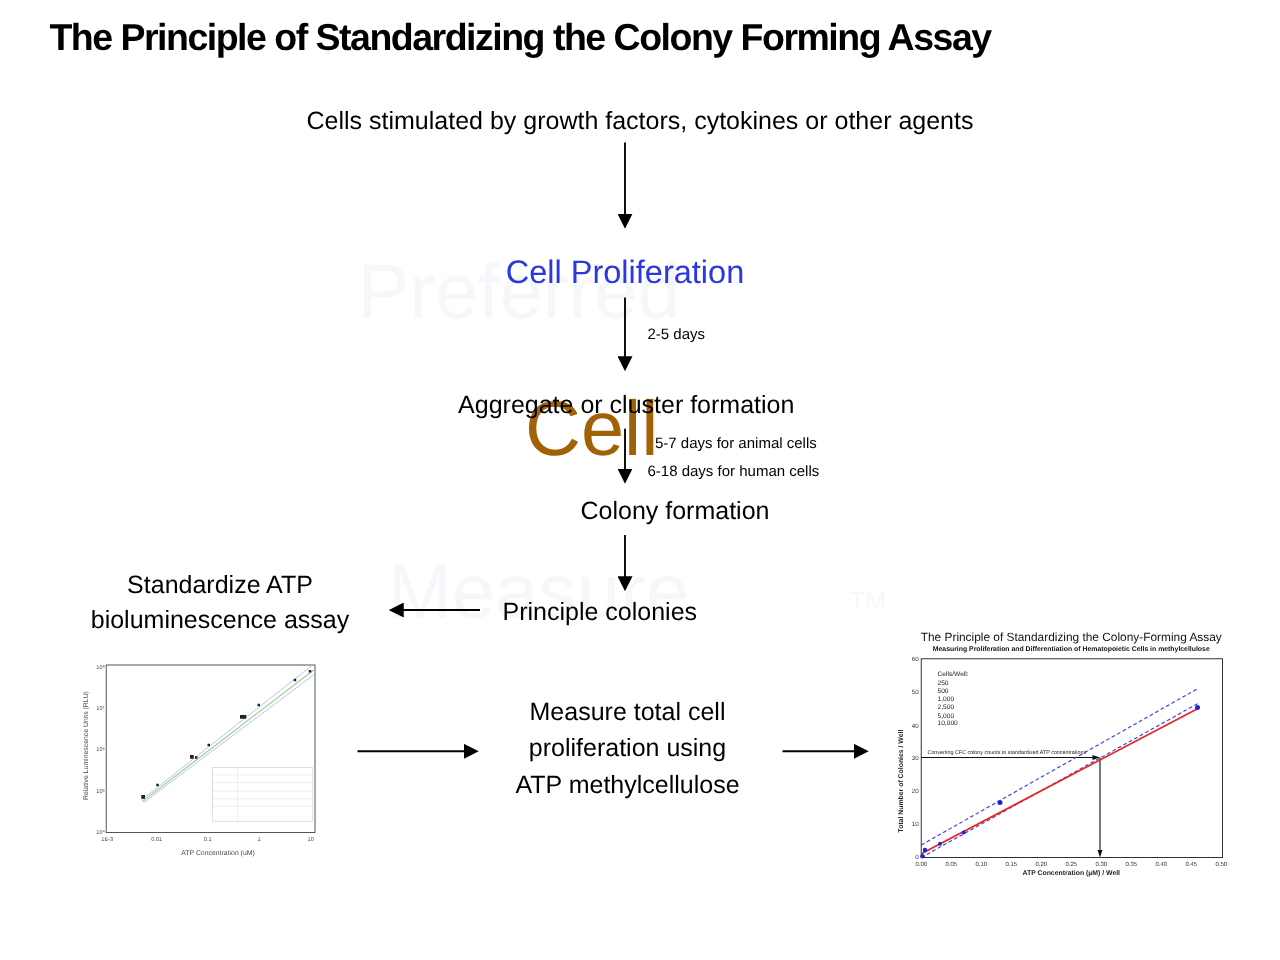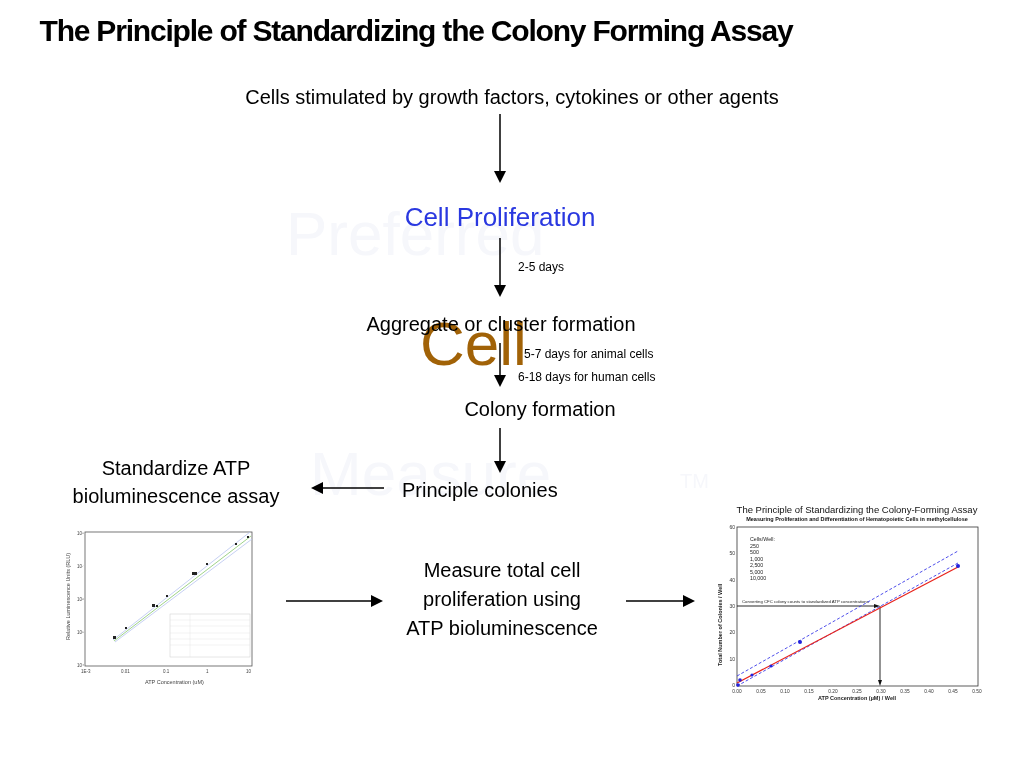--- a/index.html
+++ b/index.html
@@ -30,21 +30,21 @@
 <div class="abs small" style="left:518px; top:260px;">2-5 days</div>
 <div class="abs step" style="left:0; width:1002px; top:313px;">Aggregate or cluster formation</div>
 <div class="abs small" style="left:524px; top:347px;">5-7 days for animal cells</div>
 <div class="abs small" style="left:518px; top:370px;">6-18 days for human cells</div>
 <div class="abs step" style="left:0; width:1000px; top:398px;margin-left:40px;">Colony formation</div>
 <div class="abs step" style="left:402px; top:479px;">Principle colonies</div>
 <div class="abs step" style="left:60px; width:232px; top:457px;">Standardize ATP</div>
 <div class="abs step" style="left:60px; width:232px; top:485px;">bioluminescence assay</div>
 <div class="abs step" style="left:390px; width:224px; top:559px;">Measure total cell</div>
 <div class="abs step" style="left:390px; width:224px; top:588px;">proliferation using</div>
-<div class="abs step" style="left:390px; width:224px; top:617px;">ATP bioluminescence</div>
+<div class="abs step" style="left:390px; width:224px; top:617px;">ATP methylcellulose</div>
 
 <svg width="1024" height="768">
   <defs>
     <marker id="ah" markerWidth="8" markerHeight="8" refX="6" refY="4" orient="auto">
       <path d="M0,0 L8,4 L0,8 Z" fill="#000"></path>
     </marker>
   </defs>
   <g stroke="#000" stroke-width="1.5" fill="none">
     <line x1="500" y1="114" x2="500" y2="180" marker-end="url(#ah)"></line>
     <line x1="500" y1="238" x2="500" y2="294" marker-end="url(#ah)"></line>

